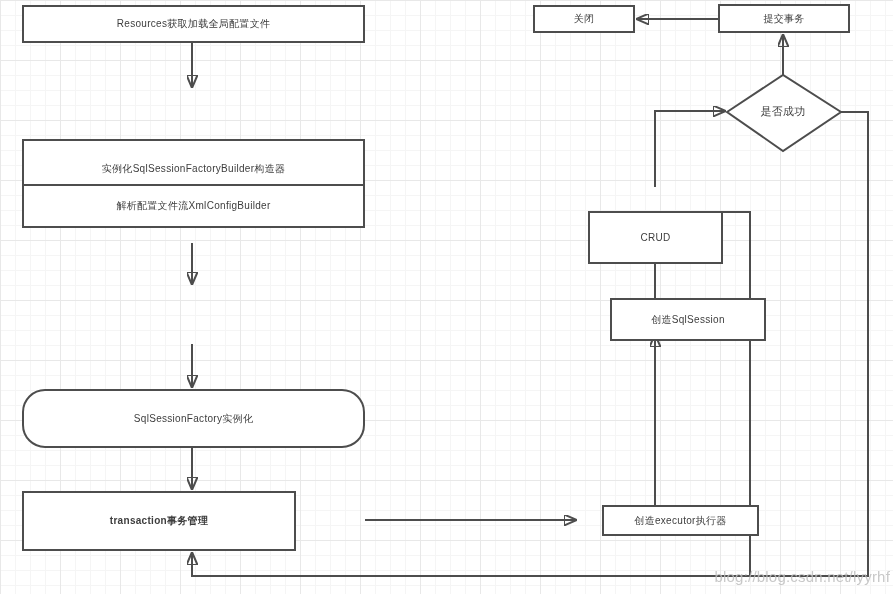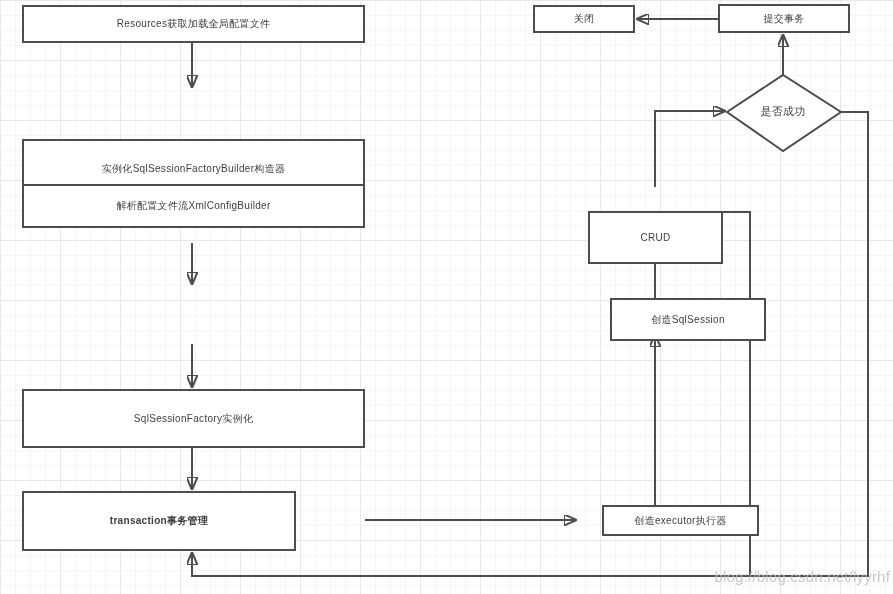--- a/index.html
+++ b/index.html
@@ -95,21 +95,21 @@
     <path d="M723 212 L750 212 L750 576"></path>
   </svg>
 
   <div class="node" style="left:22px; top:5px; width:343px; height:38px;">Resources获取加载全局配置文件</div>
 
   <div class="node" style="left:22px; top:107px; width:343px; height:60px;margin-top:32px;">实例化SqlSessionFactoryBuilder构造器</div>
 
   <div class="node" style="left:22px; top:184px; width:343px; height:44px;">解析配置文件流XmlConfigBuilder</div>
 
 
-  <div class="node" style="left:22px; top:389px; width:343px; height:59px;">SqlSessionFactory实例化</div>
+  <div class="node" style="left:22px; top:389px; width:343px; height:59px;border-radius:23px;">SqlSessionFactory实例化</div>
 
   <div class="node" style="left:22px; top:491px; width:274px; height:60px;font-weight:bold;">transaction事务管理</div>
 
   <div class="node" style="left:533px; top:5px; width:102px; height:28px;">关闭</div>
 
   <div class="node" style="left:718px; top:4px; width:132px; height:29px;">提交事务</div>
 
   <svg class="diamond-shape" style="left:725px; top:73px;" width="118" height="80" viewBox="0 0 118 80" xmlns="http://www.w3.org/2000/svg">
     <polygon points="2,39 58,2 116,39 58,78" fill="#ffffff" stroke="#4d4d4d" stroke-width="2"></polygon>
   </svg>

